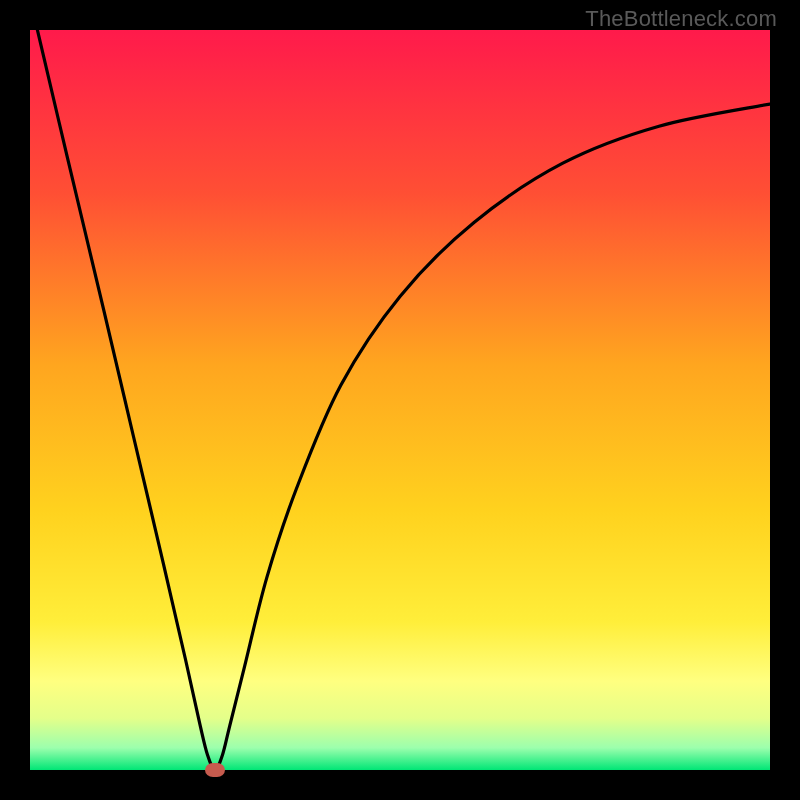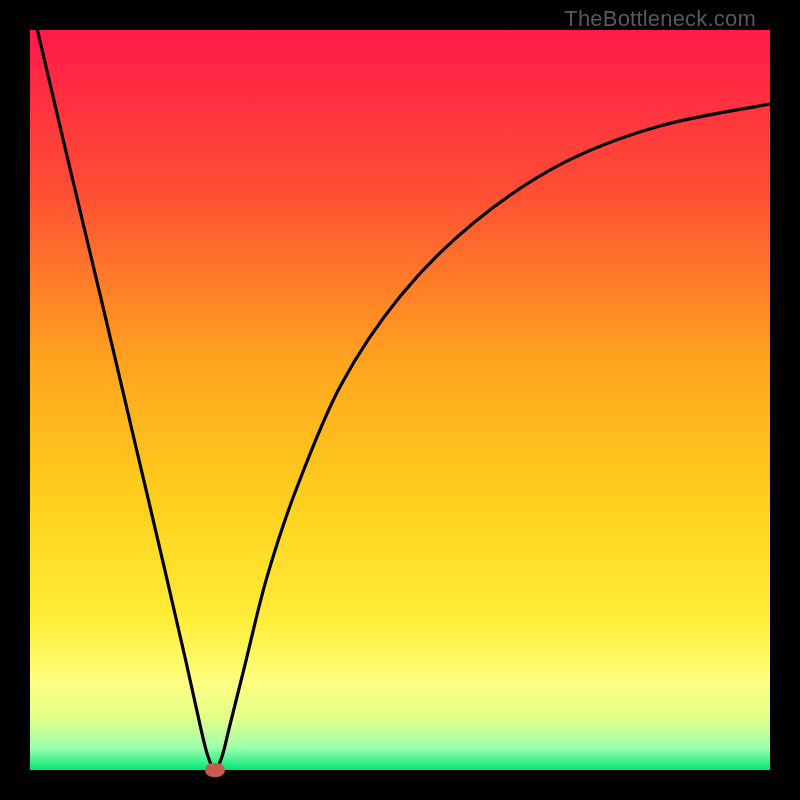--- a/index.html
+++ b/index.html
@@ -22,21 +22,21 @@
   .plot-area {
     position: absolute;
     left: 0;
     top: 0;
     width: 740px;
     height: 740px;
   }
   .watermark {
     position: absolute;
     top: 6px;
-    right: 44px;
+    right: 23px;
     color: #595959;
     font-size: 22px;
     font-weight: 500;
     letter-spacing: 0.2px;
     user-select: none;
   }
   .marker {
     position: absolute;
     width: 20px;
     height: 14px;

